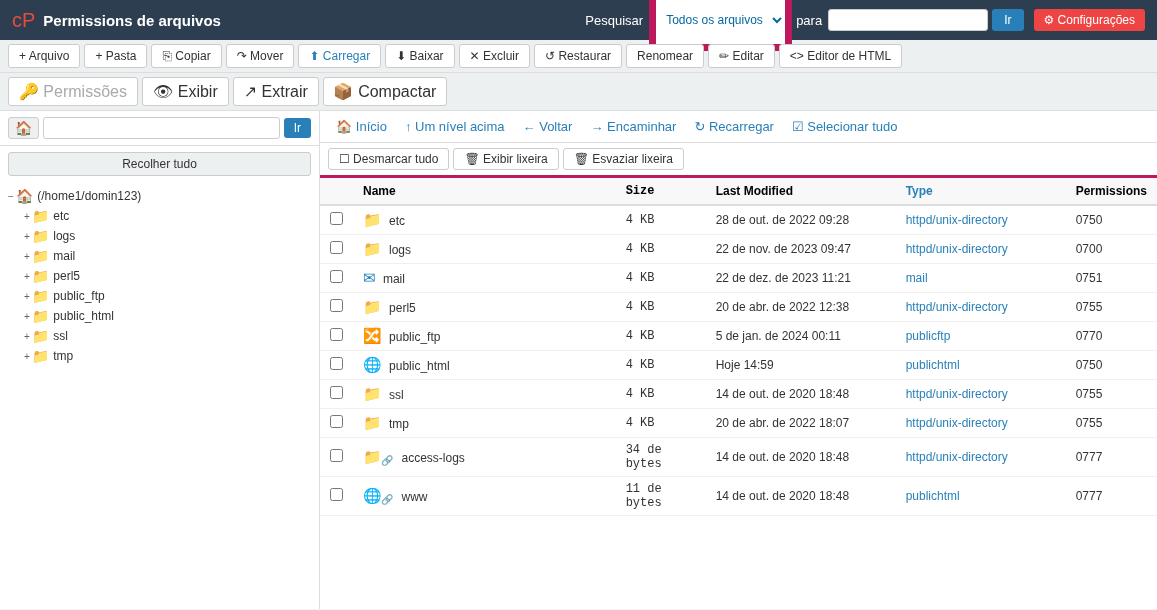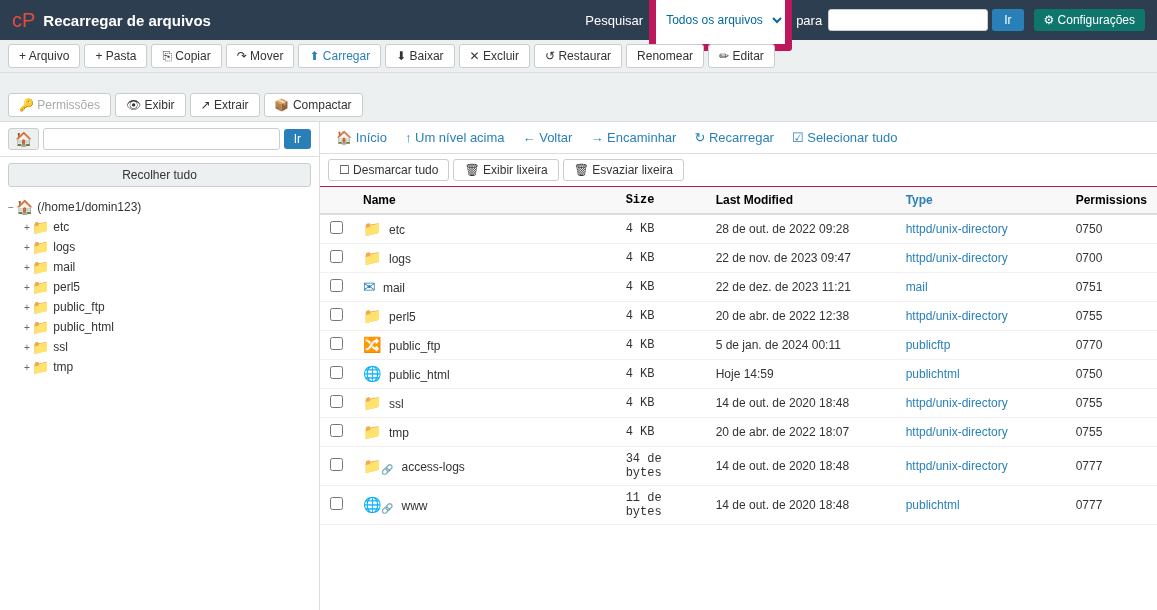--- a/index.html
+++ b/index.html
@@ -24,21 +24,21 @@
     .top-bar .para-label { font-size: 13px; margin-right: 6px; }
     .top-bar .search-input {
       padding: 3px 8px; font-size: 12px; border-radius: 3px; border: 1px solid #ccc;
       width: 160px; margin-right: 4px;
     }
     .top-bar .go-btn {
       background: #2980b9; color: white; border: none; padding: 4px 12px;
       border-radius: 3px; cursor: pointer; font-size: 12px; margin-right: 10px;
     }
     .top-bar .config-btn {
-      background: #0f766e; color: white; border: none; padding: 4px 10px;
+      background: #ef4444; color: white; border: none; padding: 4px 10px;
       border-radius: 3px; cursor: pointer; font-size: 12px;
     }
 
     
     .toolbar1 {
       background: #ecf0f1;
       border-bottom: 1px solid #ddd;
       display: flex;
       align-items: center;
       padding: 4px 8px;
@@ -66,26 +66,25 @@
       align-items: center;
       padding: 4px 8px;
       gap: 4px;
     }
     .toolbar2 .tb-btn {
       background: white;
       border: 1px solid #ccc;
       border-radius: 3px;
       padding: 4px 10px;
       cursor: pointer;
-      font-size: 12px;
+      font-size: 16px;
       color: #333;
       display: flex;
       align-items: center;
       gap: 4px;
-      margin-top: 16px;
     }
 
     
     .main-layout {
       display: flex;
       height: calc(610px - 40px - 36px - 36px);
     }
 
     
     .sidebar {
@@ -157,21 +156,21 @@
     .nav-bar .nav-btn {
       background: none; border: none; cursor: pointer; font-size: 13px;
       color: #2980b9; padding: 3px 8px; border-radius: 3px;
       display: flex; align-items: center; gap: 3px;
     }
 
     .action-bar {
       display: flex;
       align-items: center;
       padding: 5px 8px;
-      border-bottom: 1px solid #be185d;
+      border-bottom: 3px solid #be185d;
       gap: 4px;
     }
     .action-bar .act-btn {
       background: none; border: 1px solid #ccc; cursor: pointer; font-size: 12px;
       color: #333; padding: 3px 10px; border-radius: 3px;
       display: flex; align-items: center; gap: 3px;
     }
 
     
     .file-table-container {
@@ -200,21 +199,21 @@
     .size-col { width: 90px; font-family: Liberation Mono, monospace; }
     .date-col { width: 190px; }
     .type-col { width: 170px; color: #2980b9; }
     .perm-col { width: 90px; }
   </style>
 </head>
 <body>
 
 <div class="top-bar">
   <span class="logo-icon">cP</span>
-  <span class="app-title">Recarregar de arquivos</span>
+  <span class="app-title">Permissions de arquivos</span>
   <span class="search-label">Pesquisar</span>
   <select>
     <option>Todos os arquivos</option>
     <option>Apenas nomes</option>
   </select>
   <span class="para-label">para</span>
   <input class="search-input" type="text" style="">
   <button class="go-btn">Ir</button>
   <button class="config-btn">⚙ Configurações</button>
 </div>
@@ -223,20 +222,21 @@
   <button class="tb-btn">+ Arquivo</button>
   <button class="tb-btn">+ Pasta</button>
   <button class="tb-btn">⎘ Copiar</button>
   <button class="tb-btn">↷ Mover</button>
   <button class="tb-btn" style="color:#2980b9;">⬆ Carregar</button>
   <button class="tb-btn">⬇ Baixar</button>
   <button class="tb-btn">✕ Excluir</button>
   <button class="tb-btn">↺ Restaurar</button>
   <button class="tb-btn">Renomear</button>
   <button class="tb-btn">✏ Editar</button>
+  <button class="tb-btn">&lt;&gt; Editor de HTML</button>
 </div>
 
 <div class="toolbar2">
   <button class="tb-btn disabled" style="color:#aaa;">🔑 Permissões</button>
   <button class="tb-btn">👁 Exibir</button>
   <button class="tb-btn">↗ Extrair</button>
   <button class="tb-btn">📦 Compactar</button>
 </div>
 
 <div class="main-layout">

